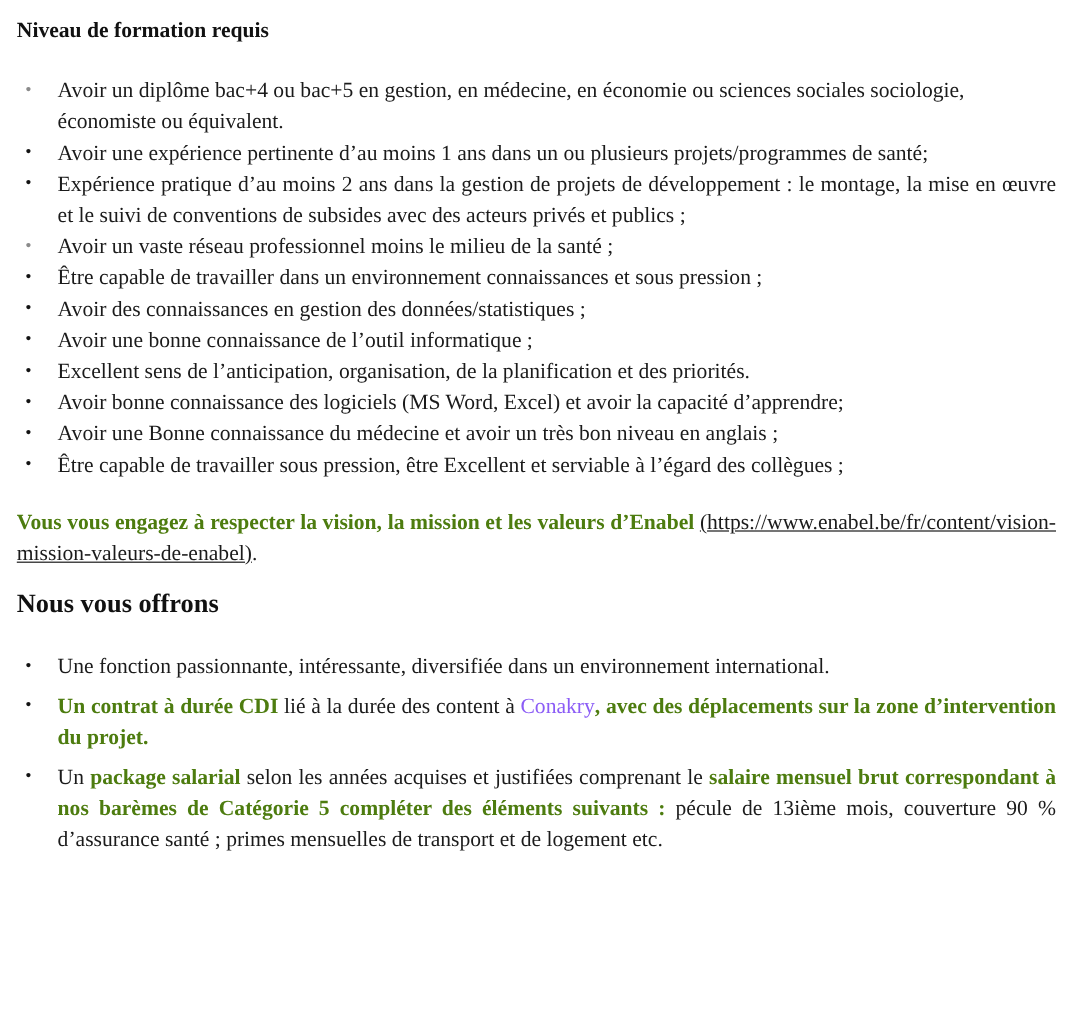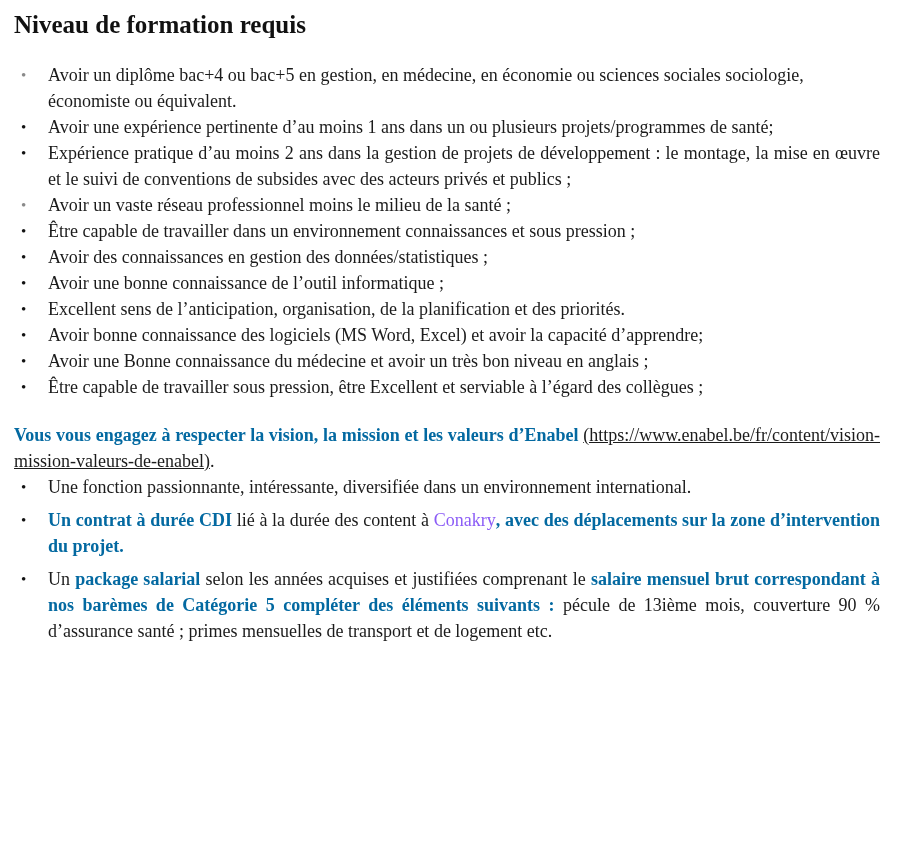--- a/index.html
+++ b/index.html
@@ -3,31 +3,31 @@
 <meta charset="utf-8">
 <style>
   html,body{margin:0;padding:0;background:#ffffff;}
   .page{
     width:900px;height:841px;box-sizing:border-box;
     padding:10px 20px 0 14px;
     font-family:"Liberation Serif","DejaVu Serif",serif;
     color:#1b1b1b;font-size:18px;line-height:26px;
     overflow:hidden;
   }
-  h3{font-size:25px;line-height:26px;font-weight:700;color:#111;}
+  h3{font-size:18px;line-height:26px;font-weight:700;color:#111;}
   #h-niveau{margin:2px 0 24px 0;}
   #h-comp{margin:8px 0 12px 0;}
   #h-offrons{font-size:22px;line-height:30px;margin:14px 0 24px 0;}
   ul{list-style:none;margin:0;padding:0;}
   li{position:relative;padding-left:34px;}
   .offres li{margin-bottom:7px;}
   .bullet{position:absolute;left:7px;top:0;font-size:15px;color:#121212;}
   .bullet.gray{color:#8a8a8a;}
   .justify{text-align:justify;}
-  .b{font-weight:700;color:#0369a1;}
+  .b{font-weight:700;color:#4d7c0f;}
   .g{color:#8b5cf6;}
   .u{text-decoration:underline;}
   .para{margin:22px 0 0 0;}
   .litext{display:block;}
 </style>
 </head>
 <body>
 
 <div class="page">
 
@@ -79,20 +79,21 @@
       <span class="litext"><span>Avoir une Bonne connaissance du médecine et avoir un très bon niveau en anglais ;</span></span>
     </li>
     <li>
       <span class="bullet">•</span>
       <span class="litext"><span>Être capable de travailler sous pression, être Excellent et serviable à l’égard des collègues ;</span></span>
     </li>
   </ul>
 
   <p class="para justify"><span class="b">Vous vous engagez à respecter la vision, la mission et les valeurs d’Enabel </span><span class="u">(https://www.enabel.be/fr/content/vision-mission-valeurs-de-enabel)</span><span>.</span></p>
 
+  <h3 id="h-offrons">Nous vous offrons</h3>
 
   <ul class="offres">
     <li>
       <span class="bullet">•</span>
       <span class="litext"><span>Une fonction passionnante, intéressante, diversifiée dans un environnement international.</span></span>
     </li>
     <li>
       <span class="bullet">•</span>
       <span class="litext justify"><span class="b">Un contrat à durée CDI</span><span> lié à la durée des content à </span><span class="g">Conakry</span><span class="b">, avec des déplacements sur la zone d’intervention du projet.</span></span>
     </li>

